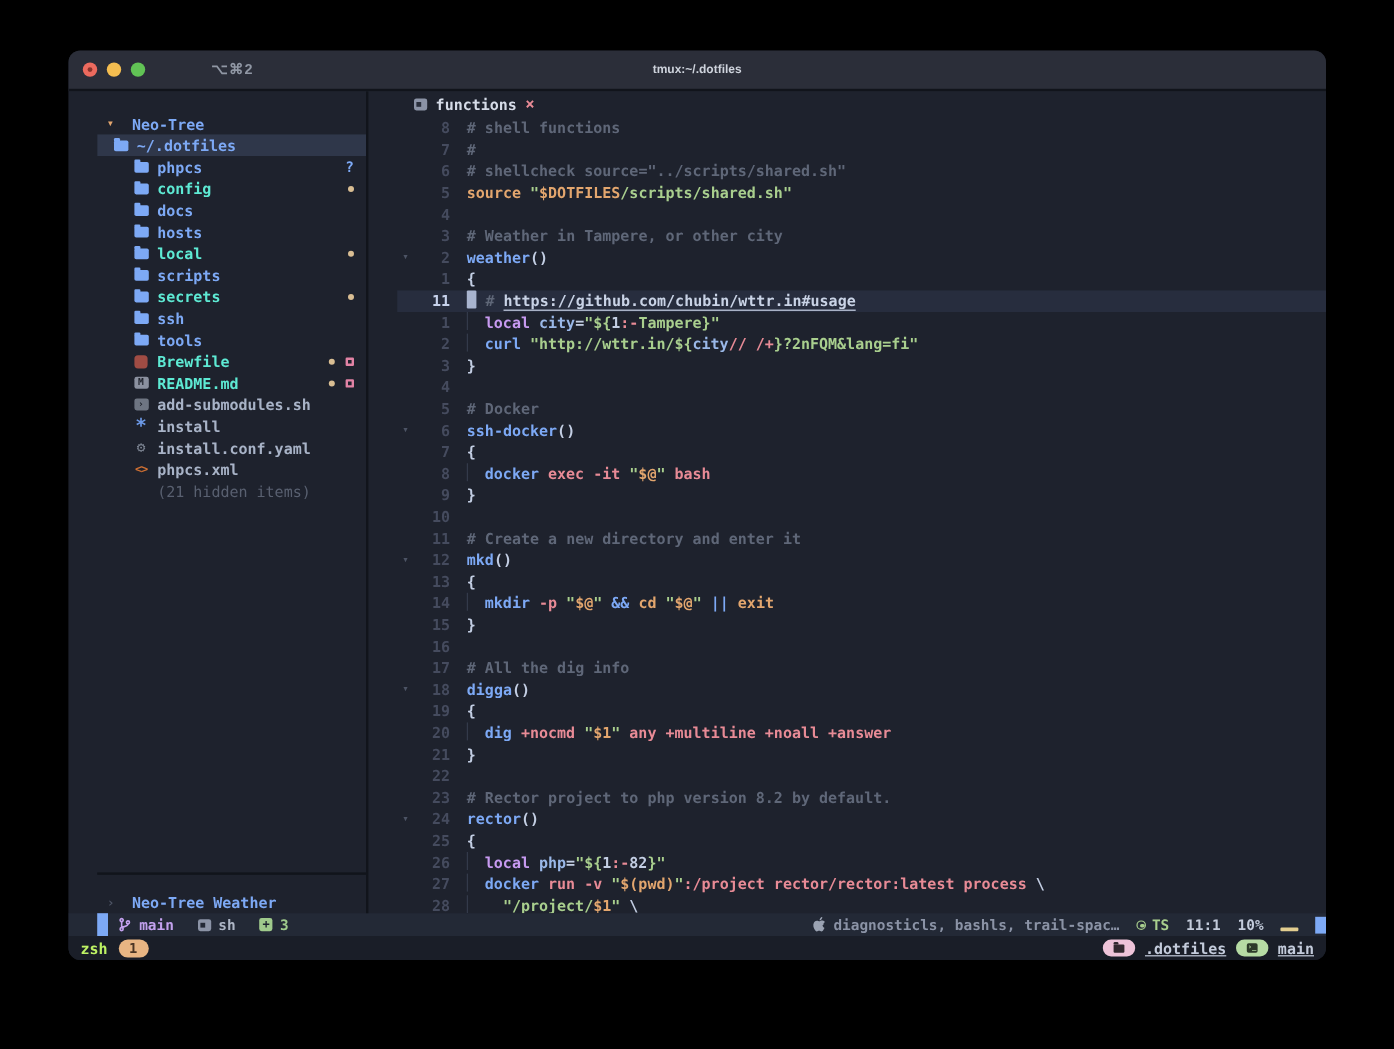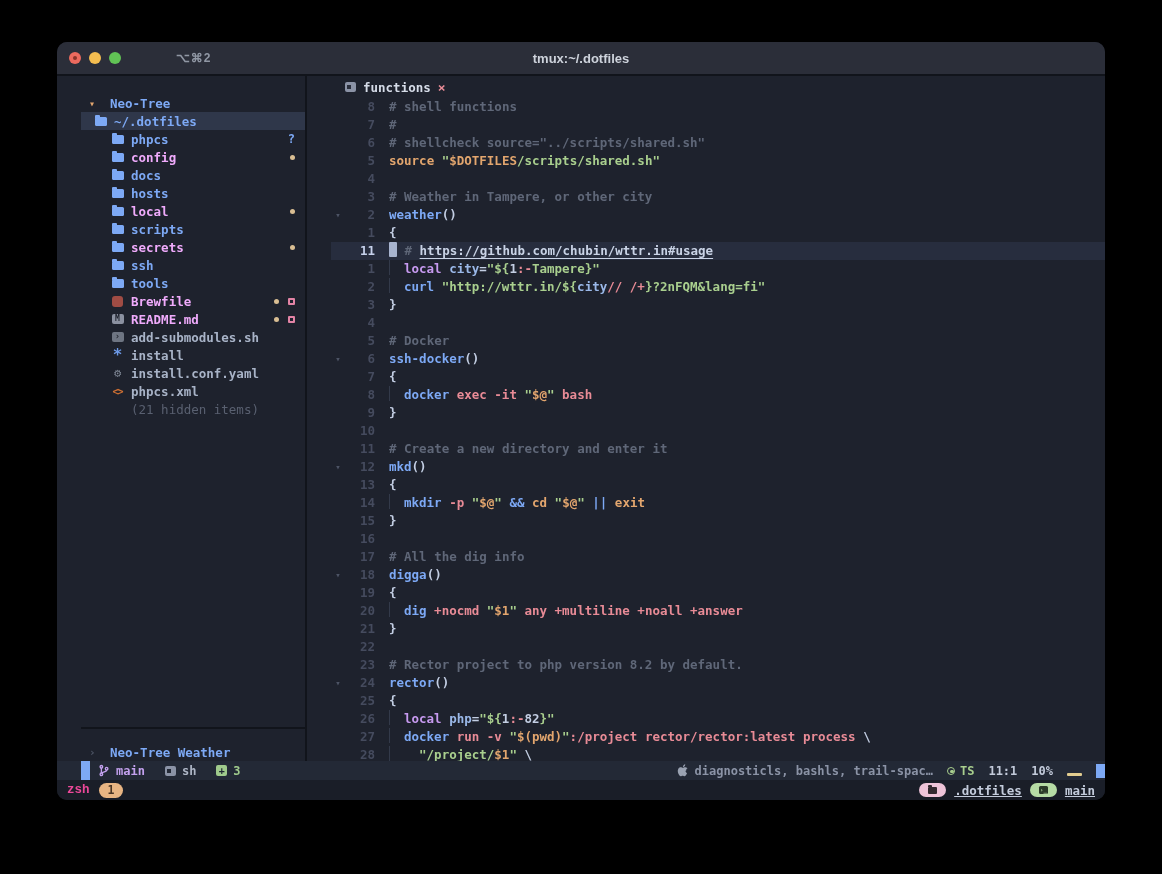--- a/index.html
+++ b/index.html
@@ -11,34 +11,34 @@
   
   .titlebar{height:34px;background:#2b2e39;border-bottom:2px solid #11141b;position:relative;
             display:flex;align-items:center;padding:0 12px;font-family:"Liberation Sans",sans-serif;}
   .lights{display:flex;gap:8px;align-items:center;}
   .light{width:12px;height:12px;border-radius:50%;position:relative;}
   .light.red{background:#ec6a5e;}
   .light.red::after{content:'';position:absolute;left:4px;top:4px;width:4px;height:4px;border-radius:50%;background:#89332a;}
   .light.yellow{background:#f4bd50;}
   .light.green{background:#61c355;}
   .tb-shortcut{color:#9097a4;font-size:12px;font-weight:bold;margin-left:55px;letter-spacing:1px;}
-  .tb-title{position:absolute;left:0;right:0;text-align:center;color:#ced3dc;font-size:13px;font-weight:bold;pointer-events:none;}
+  .tb-title{position:absolute;left:0;right:0;text-align:center;color:#ced3dc;font-size:10px;font-weight:bold;pointer-events:none;}
   
   .main-row{display:flex;height:685px;}
   .sidebar{width:250px;border-right:2px solid #11141b;display:flex;flex-direction:column;
            font-size:12.5px;font-weight:bold;padding-top:18px;}
   .tree{flex:1;overflow:hidden;}
   .tree-row{height:18px;display:flex;align-items:center;position:relative;padding-left:30px;}
   .tree-row.header-row{padding-left:8px;}
   .tree-row.root{padding-left:13px;background:#2f374a;}
   .tree-chevron{color:#e3a66e;font-size:10px;width:14px;display:inline-block;}
   .tree-label{margin-left:7px;white-space:nowrap;}
   .s-header{color:#7da9f5;}
   .s-blue{color:#7da9f5;}
-  .s-yellow{color:#f0abfc;}
+  .s-yellow{color:#5eead4;}
   .s-file{color:#a8b3c7;}
   .s-dim{color:#596070;font-weight:normal;}
   .badges{position:absolute;right:10px;display:flex;gap:9px;align-items:center;}
   .b-q{color:#7da9f5;font-weight:bold;font-size:12px;}
   .b-dot{width:5px;height:5px;border-radius:50%;background:#d9be93;}
   .b-sq{width:7px;height:7px;border:2px solid #e283a5;border-radius:1px;}
   
   .tic{display:inline-flex;width:13px;justify-content:center;align-items:center;flex:none;}
   .ic-folder{position:relative;width:12px;height:9px;background:#7da9f5;border-radius:1.5px;}
   .ic-folder::before{content:'';position:absolute;top:-2px;left:0;width:5px;height:3px;background:inherit;border-radius:1px 1px 0 0;}
@@ -91,21 +91,21 @@
   .sl-right{margin-left:auto;display:flex;align-items:center;gap:14px;}
   .sl-lsp{color:#8b93a6;}
   .sl-ts{color:#a9cf8e;display:flex;align-items:center;gap:5px;}
   .tsdot{width:8px;height:8px;border:1.5px solid #a9cf8e;border-radius:50%;position:relative;}
   .tsdot::after{content:'';position:absolute;left:2.2px;top:2.2px;width:3.5px;height:3.5px;border-radius:50%;background:#a9cf8e;}
   .sl-pos,.sl-pct{color:#c3cbdb;}
   .cursor-marks{width:15px;height:3px;background:#e2cd90;border-radius:1px;margin-top:8px;}
   
   .tmuxbar{height:20px;background:#1a1e28;display:flex;align-items:center;padding:0 10px;gap:9px;
            font-size:12.5px;font-weight:bold;}
-  .tm-shell{color:#ec4899;font-family:Liberation Mono, monospace;}
+  .tm-shell{color:#bef264;}
   .tm-winpill{background:#e8b583;color:#4a3524;border-radius:9px;padding:0 9px;height:15px;line-height:15px;font-size:11.5px;}
   .tm-right{margin-left:auto;display:flex;align-items:center;gap:8px;}
   .pill{height:14px;border-radius:7px;padding:0 9px;display:flex;align-items:center;}
   .pill.pink{background:#eec3d8;}
   .pill.green{background:#b6dba4;}
   .mini-folder{width:9px;height:7px;background:#33292f;border-radius:1px;position:relative;}
   .mini-folder::before{content:'';position:absolute;top:-2px;left:0;width:4px;height:2px;background:inherit;border-radius:1px 1px 0 0;}
   .mini-term{width:9px;height:8px;background:#2c3a29;border-radius:1.5px;color:#b6dba4;font-size:6px;line-height:8px;text-align:center;}
   .tm-label{color:#c3cbdb;text-decoration:underline;}
   svg{display:block;}

